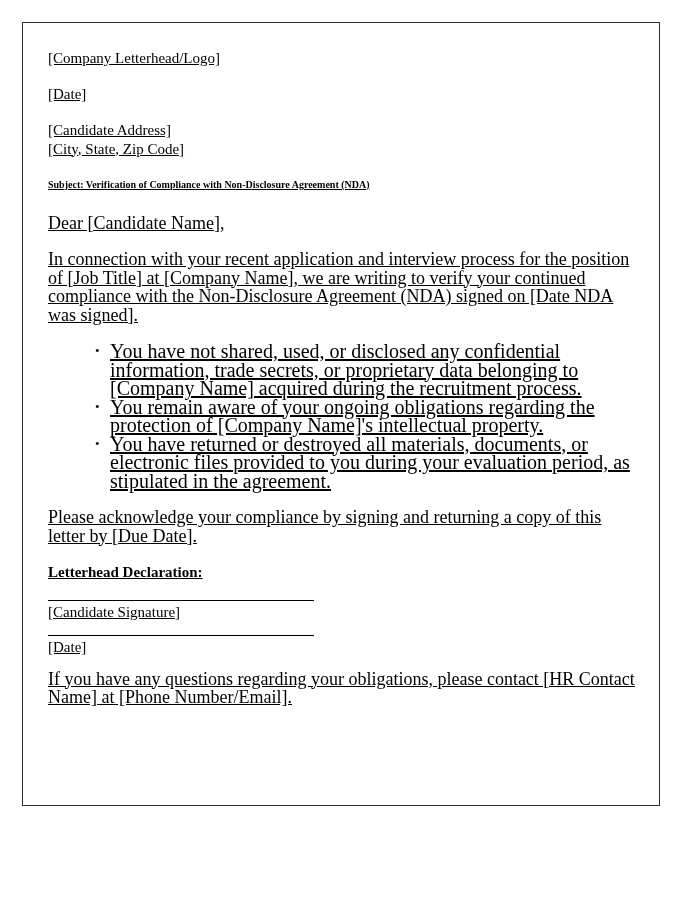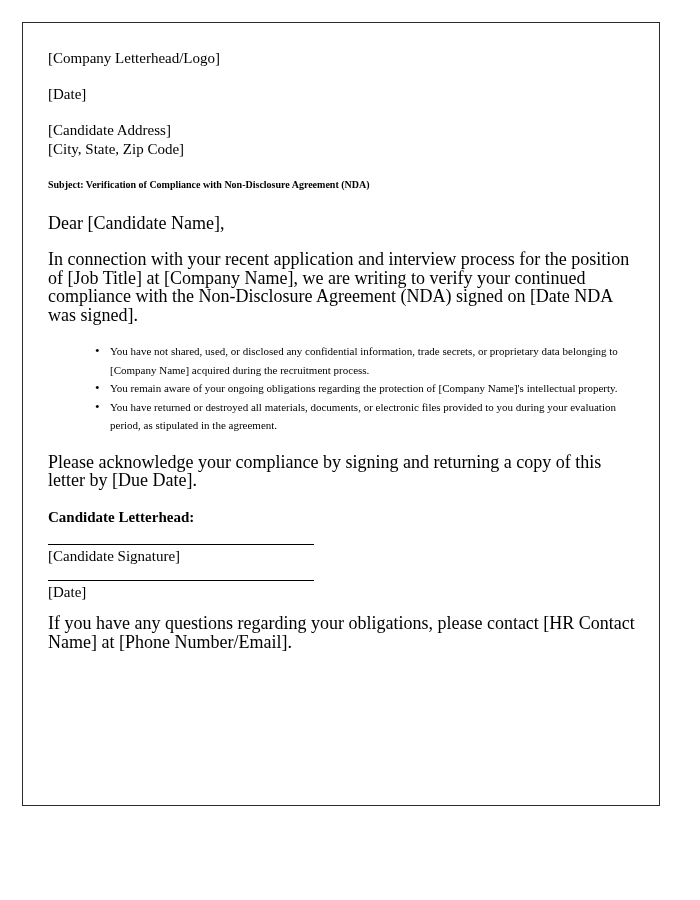--- a/index.html
+++ b/index.html
@@ -17,20 +17,21 @@
   .page {
     position: absolute;
     left: 22px;
     top: 22px;
     width: 638px;
     height: 784px;
     border: 1px solid #2b2b2b;
     box-sizing: border-box;
     background: #ffffff;
     overflow: hidden;
+    text-decoration: underline;
   }
   .page-inner {
     padding: 26px 24px 0 25px;
   }
   .letter-line {
     font-size: 15px;
     line-height: 18px;
     margin: 0;
   }
   .block {
@@ -59,21 +60,21 @@
     line-height: 18.5px;
     font-weight: bold;
     margin: 0 0 18px 0;
   }
   ul.confirm-list {
     margin: 0 0 18px 0;
     padding: 0 0 0 47px;
     list-style: none;
   }
   ul.confirm-list li {
-    font-size: 11px;
+    font-size: 20px;
     line-height: 18.5px;
     position: relative;
     padding-left: 15px;
     margin: 0;
   }
   ul.confirm-list li::before {
     content: "\2022";
     position: absolute;
     left: 0;
     top: 0;
@@ -126,21 +127,21 @@
 
 
     <ul class="confirm-list">
       <li>You have not shared, used, or disclosed any confidential information, trade secrets, or proprietary data belonging to [Company Name] acquired during the recruitment process.</li>
       <li>You remain aware of your ongoing obligations regarding the protection of [Company Name]'s intellectual property.</li>
       <li>You have returned or destroyed all materials, documents, or electronic files provided to you during your evaluation period, as stipulated in the agreement.</li>
     </ul>
 
     <p class="para">Please acknowledge your compliance by signing and returning a copy of this letter by [Due Date].</p>
 
-    <div class="section-heading">Candidate Letterhead:</div>
+    <div class="section-heading">Letterhead Declaration:</div>
 
 
     <div class="sig-group">
       <div class="sig-rule"></div>
       <div class="sig-label">[Candidate Signature]</div>
     </div>
 
     <div class="sig-group">
       <div class="sig-rule"></div>
       <div class="sig-label">[Date]</div>

